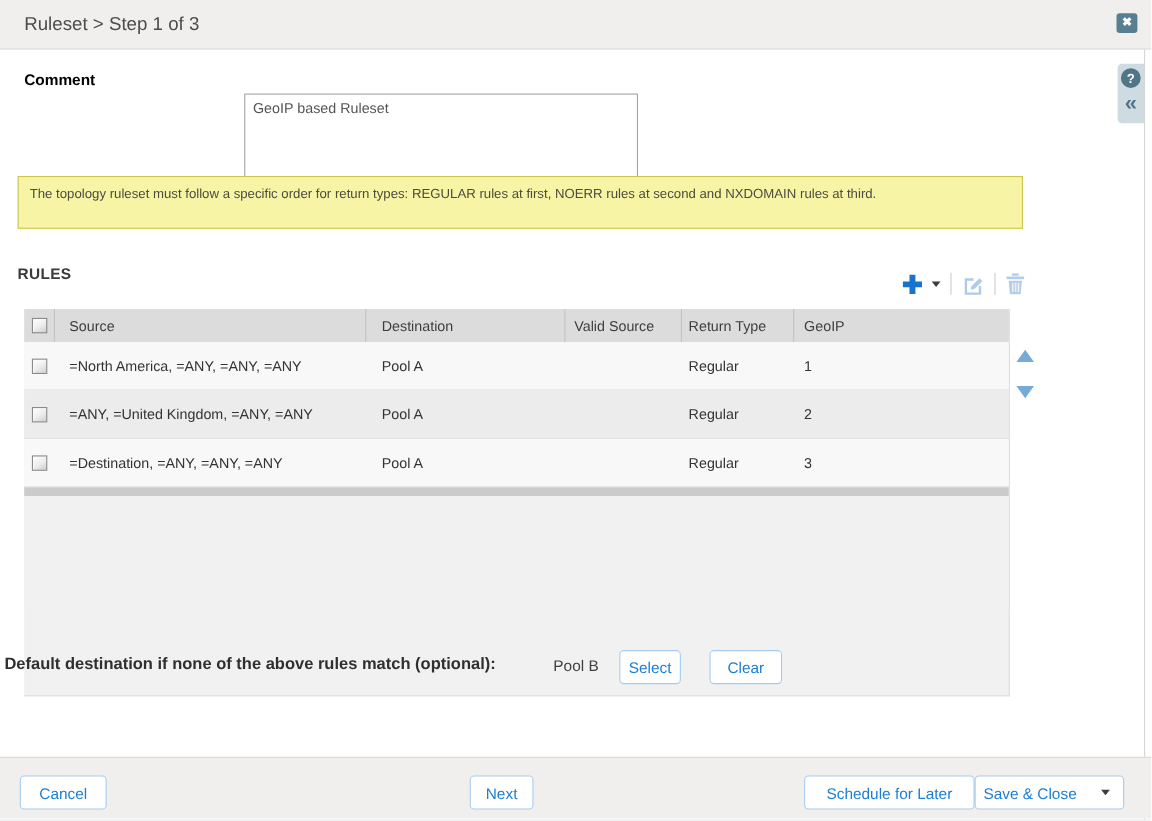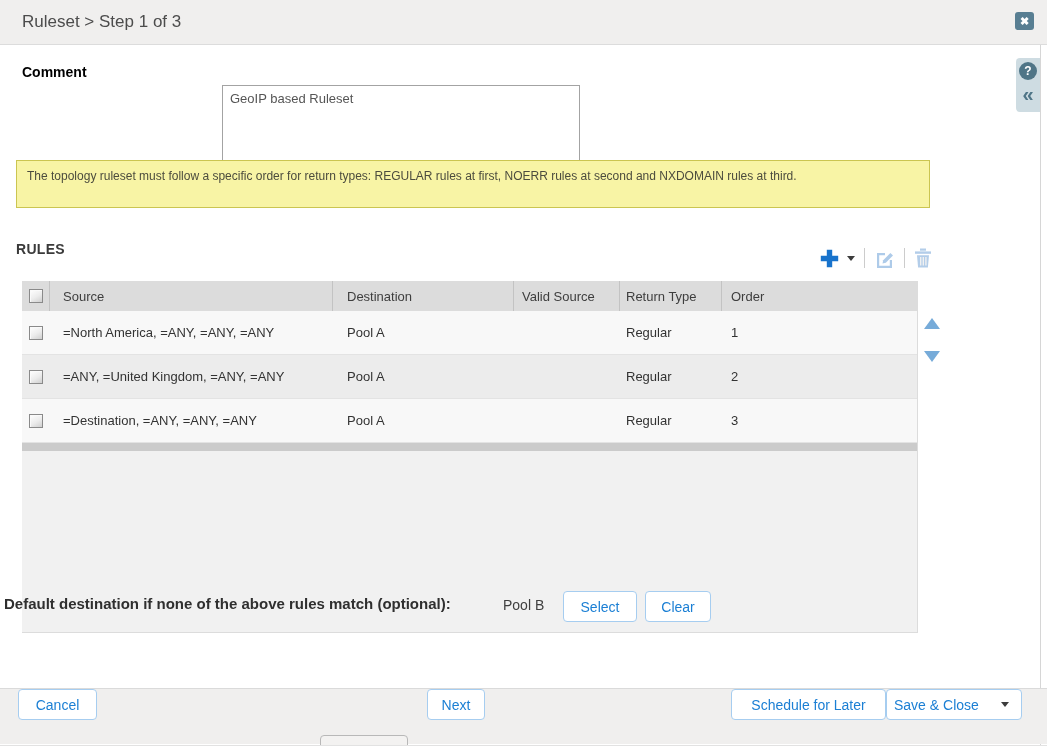--- a/index.html
+++ b/index.html
@@ -103,28 +103,28 @@
   }
   
   .dd-label { position:absolute; left:4px; top:595px; font-size:15px; font-weight:bold; color:#2f2f2f; }
   .dd-value { position:absolute; left:503px; top:597px; font-size:14px; color:#3f3f3f; }
   .btn {
     display:flex; align-items:center; justify-content:center;
     background:#ffffff; border:1px solid #a6cdf0; border-radius:4px;
     color:#1b7fd4; font-size:14px; font-family:"Liberation Sans",sans-serif;
     cursor:pointer;
   }
-  .dd-select { position:absolute; left:563px; top:591px; width:74px; height:31px; }
+  .dd-select { position:absolute; left:563px; top:591px; width:56px; height:31px; }
   .dd-clear  { position:absolute; left:645px; top:591px; width:66px; height:31px; }
   
   .footer {
     position:absolute; left:0; top:688px; width:1047px; height:56px;
     background:#f0efee; border-top:1px solid #dadada;
   }
-  .footer .btn { position:absolute; top:0; height:31px; }
+  .footer .btn { position:absolute; top:16px; height:31px; }
   .btn-cancel   { left:18px;  width:79px; }
   .btn-previous { left:320px; width:88px; background:#f3f2f1; border-color:#b8b8b8; color:#9a9a9a; cursor:default;margin-top:46px; }
   .btn-next     { left:427px; width:58px; }
   .btn-schedule { left:716px; width:155px;margin-left:15px; }
   .btn-save     { left:886px; width:136px; justify-content:flex-start; padding-left:7px; }
   .btn-save .caret-down { margin-left:auto; margin-right:12px; border-top-color:#3c3c3c; }
 </style>
 </head>
 <body>
 
@@ -180,21 +180,21 @@
 
   <div class="table">
     <div class="thead">
       <div class="cell col-check">
           <div class="checkbox"></div>
         </div>
       <div class="cell col-source">Source</div>
       <div class="cell col-dest">Destination</div>
       <div class="cell col-valid">Valid Source</div>
       <div class="cell col-return">Return Type</div>
-      <div class="cell col-order">Order</div>
+      <div class="cell col-order">GeoIP</div>
     </div>
 
     <div class="trow odd">
       <div class="cell col-check">
           <div class="checkbox"></div>
         </div>
       <div class="cell col-source">=North America, =ANY, =ANY, =ANY</div>
       <div class="cell col-dest">Pool A</div>
       <div class="cell col-valid"></div>
       <div class="cell col-return">Regular</div>

